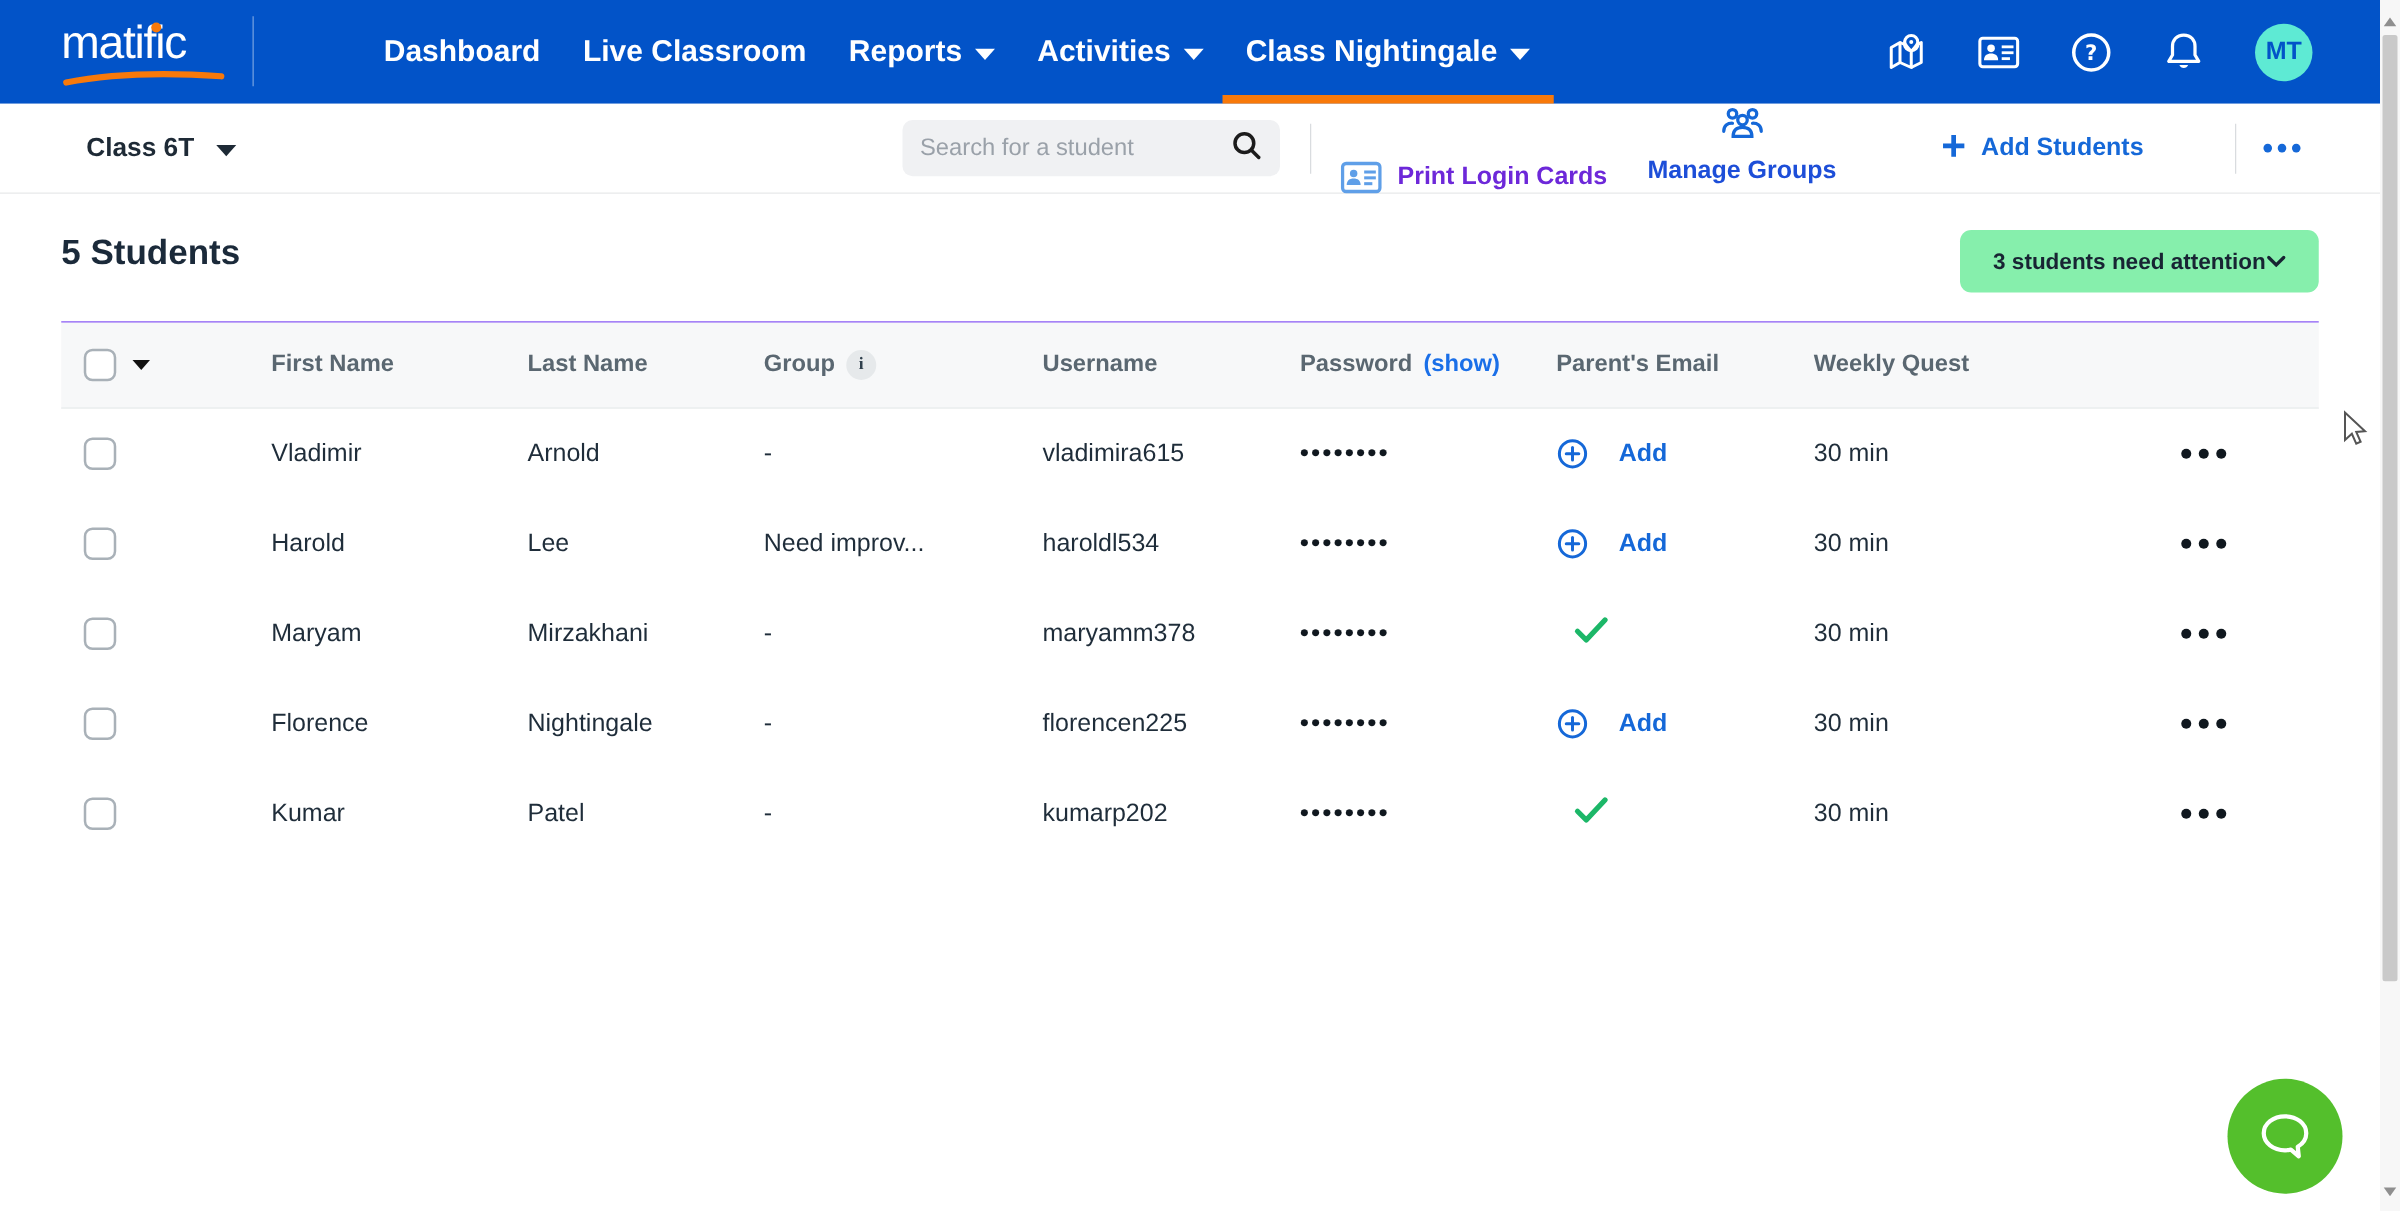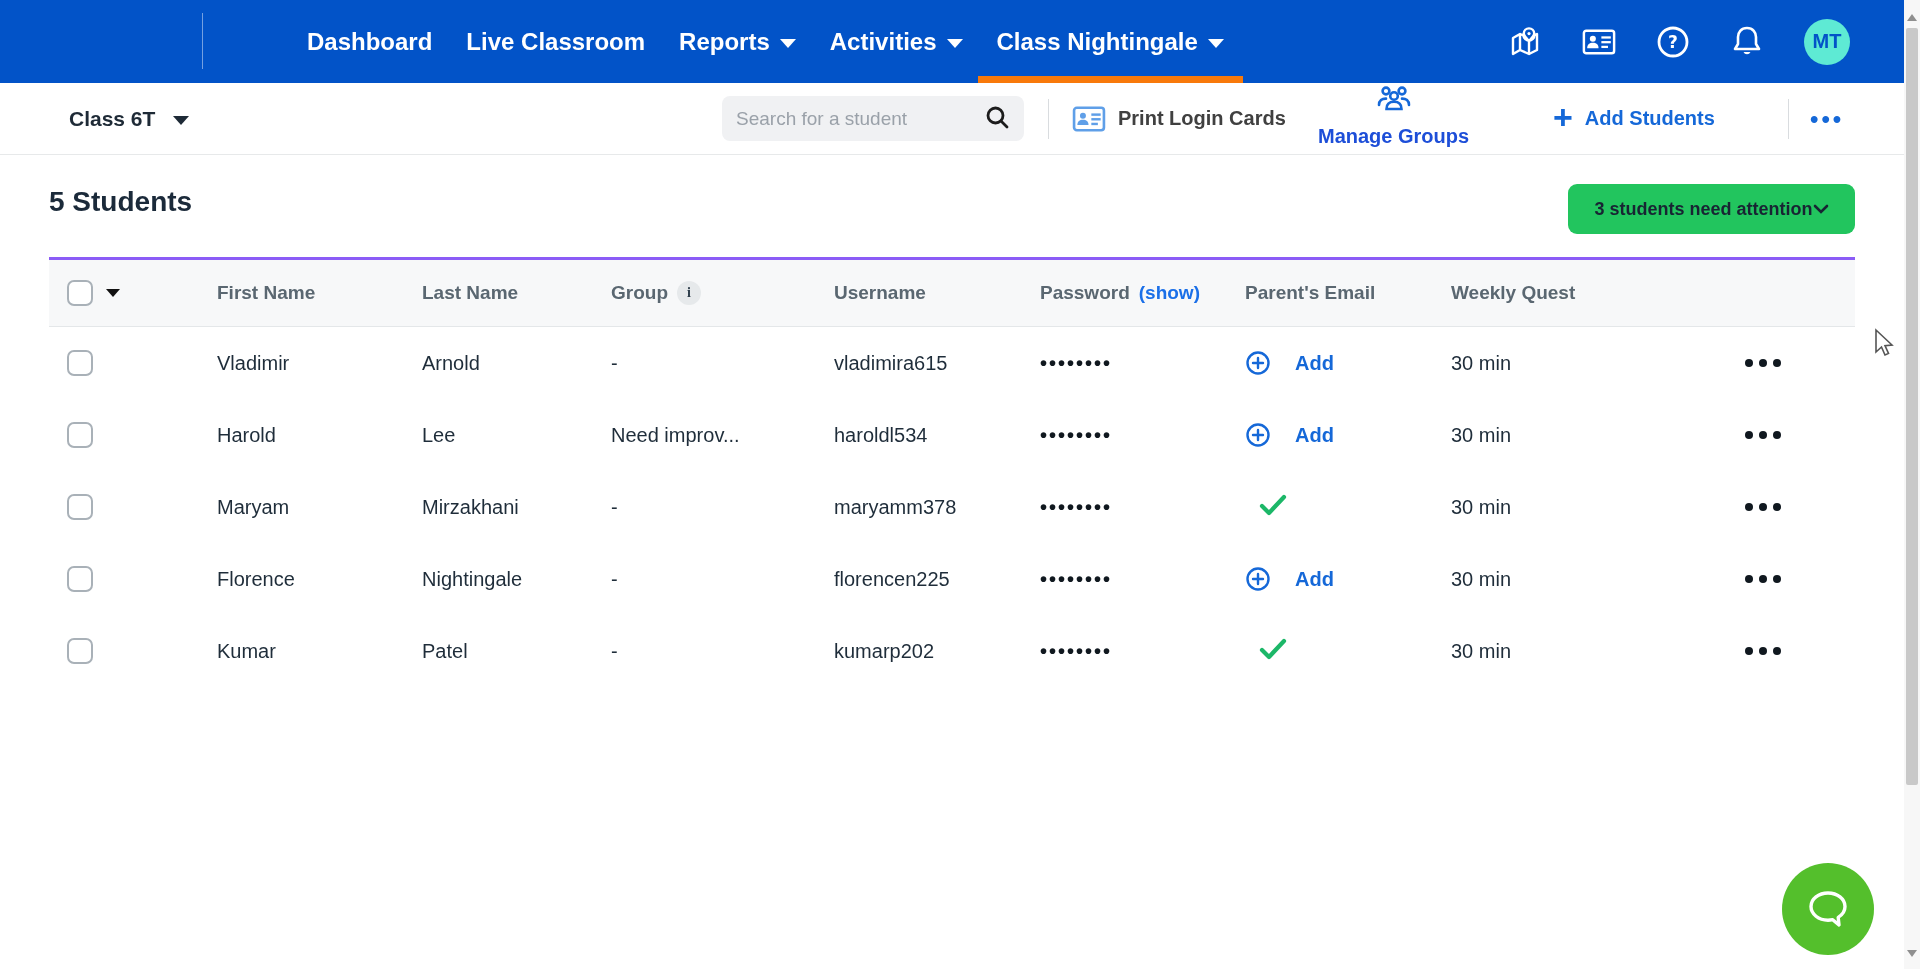--- a/index.html
+++ b/index.html
@@ -32,34 +32,34 @@
   .class-caret { width:0; height:0; border-left:8px solid transparent; border-right:8px solid transparent; border-top:9px solid #1e2a36; margin-top:4px; }
 
   .search-box { position:absolute; left:722px; top:13px; width:302px; height:45px; background:#f0f1f3; border-radius:8px; display:flex; align-items:center; padding:14px 14px; }
   .search-input { flex:1; border:none; outline:none; background:transparent; font-size:19px; color:#333; font-family:inherit; }
   .search-input::placeholder { color:#9aa1a9; }
 
   .toolbar-vdiv { position:absolute; left:1048px; top:16px; width:1px; height:40px; background:#d9dcdf; }
   .toolbar-vdiv2 { position:absolute; left:1788px; top:16px; width:1px; height:40px; background:#d9dcdf; }
 
   .tb-btn { position:absolute; top:0; height:71px; display:flex; align-items:center; gap:12px; background:none; border:none; cursor:pointer; font-family:inherit; font-size:20px; font-weight:600; }
-  .tb-print { left:1072px; color:#404040; }
+  .tb-print { left:1072px; color:#6d28d9;margin-top:23px; }
   .tb-groups { left:1318px; color:#1d4ed8;flex-direction:column; }
   .tb-add { left:1553px; color:#1568d8; }
   .tb-more { left:1810px; color:#1568d8; letter-spacing:3px; font-size:24px; font-weight:800; }
   .plus-glyph { font-size:34px; font-weight:600; line-height:30px; margin-top:-4px; }
 
   
   .page-heading { position:absolute; left:49px; top:186px; font-size:28px; font-weight:800; color:#1b2a3a; }
-  .attention-btn { position:absolute; left:1568px; top:184px; width:287px; height:50px; background:#22c55e; border:none; border-radius:9px; display:flex; align-items:center; justify-content:center; gap:0; font-family:inherit; font-size:18px; font-weight:700; color:#182433; cursor:pointer; }
+  .attention-btn { position:absolute; left:1568px; top:184px; width:287px; height:50px; background:#86efac; border:none; border-radius:9px; display:flex; align-items:center; justify-content:center; gap:0; font-family:inherit; font-size:18px; font-weight:700; color:#182433; cursor:pointer; }
 
   
   .table { position:absolute; left:49px; top:257px; width:1806px; }
   .tgrid { display:grid; grid-template-columns:168px 205px 189px 223px 206px 205px 206px 220px 1fr; align-items:center; }
-  .thead { height:70px; background:#f7f8f9; border-top:3px solid #8b5cf6; border-bottom:1px solid #e4e7e9; color:#5a6771; font-size:19px; font-weight:700; }
+  .thead { height:70px; background:#f7f8f9; border-top:1px solid #8b5cf6; border-bottom:1px solid #e4e7e9; color:#5a6771; font-size:19px; font-weight:700; }
   .trow { height:72px; background:#fff; color:#1f2d3a; font-size:20px; }
   .cell-select { display:flex; align-items:center; gap:13px; padding-left:18px; }
   .checkbox { width:26px; height:26px; border:2px solid #a9b1b8; border-radius:7px; background:#fff; cursor:pointer; flex:none; }
   .select-caret { width:0; height:0; border-left:7px solid transparent; border-right:7px solid transparent; border-top:8px solid #111; cursor:pointer; }
   .hcell { display:flex; align-items:center; gap:9px; }
   .info-badge { width:24px; height:24px; border-radius:50%; background:#e6e9eb; color:#30404d; font-size:14px; font-weight:700; font-family:"Liberation Serif",serif; display:flex; align-items:center; justify-content:center; cursor:pointer; }
   .show-link { color:#1a6fe8; font-weight:700; cursor:pointer; }
   .password-dots { font-weight:800; letter-spacing:2px; color:#10181f; }
   .add-link { display:flex; align-items:center; gap:24px; color:#1568d8; font-size:20px; font-weight:600; background:none; border:none; cursor:pointer; font-family:inherit; }
   .check-wrap { padding-left:14px; }
@@ -76,20 +76,27 @@
   .scroll-down { position:absolute; left:3px; bottom:12px; width:0; height:0; border-left:5px solid transparent; border-right:5px solid transparent; border-top:7px solid #8f8f8f; }
 
   .cursor { position:absolute; left:1872px; top:328px; pointer-events:none; }
 </style>
 </head>
 <body>
 
 <div class="screen">
 
   <header class="topnav">
+    <div class="logo">
+      <span class="logo-text">matific</span>
+      <span class="logo-dot"></span>
+      <svg class="logo-swoosh" width="132" height="18" viewBox="0 0 132 18">
+        <path d="M4 14 Q 55 4 128 9" stroke="#f8790a" stroke-width="5" fill="none" stroke-linecap="round"></path>
+      </svg>
+    </div>
     <div class="nav-vdivider"></div>
 
     <nav class="nav-items">
       <div class="nav-item">
         <span>Dashboard</span>
       </div>
       <div class="nav-item">
         <span>Live Classroom</span>
       </div>
       <div class="nav-item">

